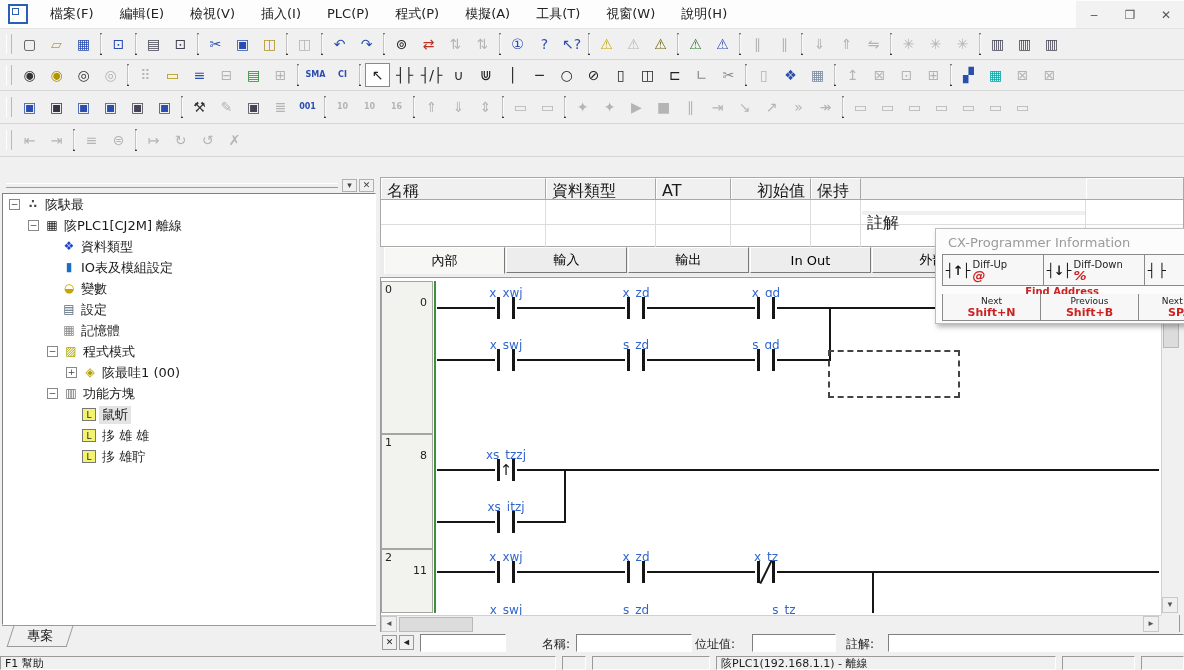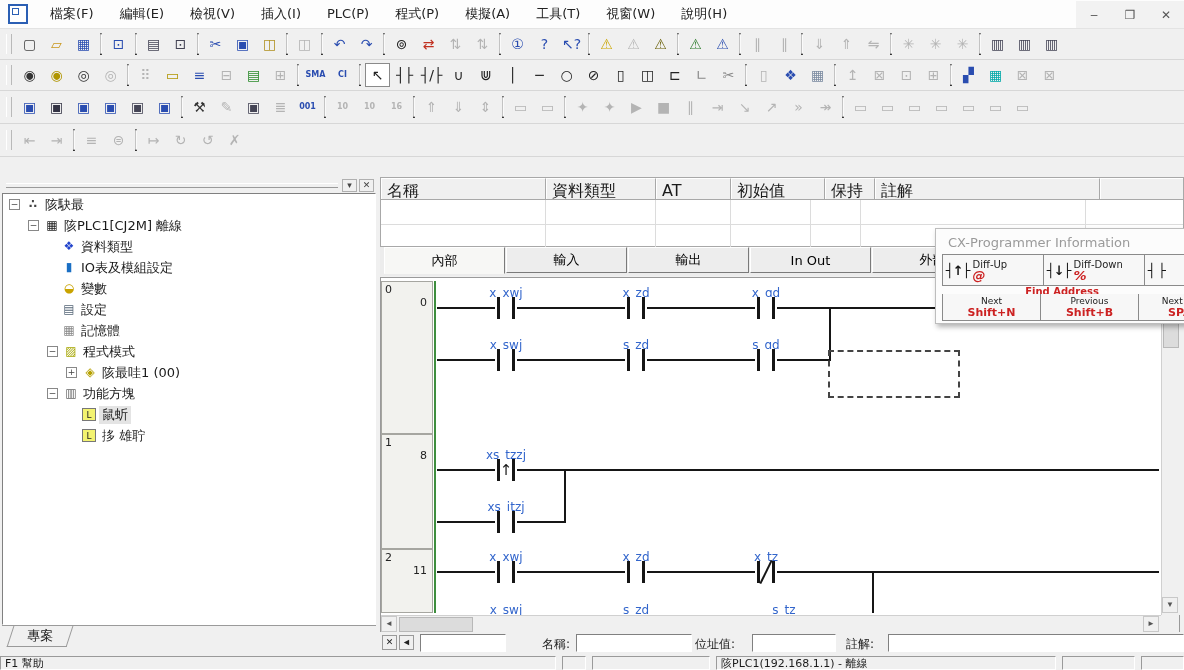--- a/index.html
+++ b/index.html
@@ -51,21 +51,21 @@
   #treetabs{position:absolute;left:2px;top:625px;width:374px;height:24px;background:#f0f0f0;border-top:1px solid #9a9a9a;}
   #projtab{position:absolute;left:8px;top:0px;height:20px;padding:0 16px;background:#f0f0f0;border-left:1px solid #9a9a9a;border-right:1px solid #9a9a9a;border-bottom:1px solid #9a9a9a;transform:skewX(-18deg);}
   #projtab span{display:inline-block;transform:skewX(18deg);font-size:13px;line-height:20px;}
 
   
   #symtable{position:absolute;left:380px;top:177px;width:804px;height:70px;background:#fff;border:1px solid #a8a8a8;box-sizing:border-box;}
   #symhead{display:flex;height:21px;background:#f0f0f0;border-bottom:1px solid #a8a8a8;}
   #symhead [data-repeat]{display:contents;}
   .hcell{box-sizing:border-box;border-right:1px solid #a8a8a8;padding:2px 5px;font-size:16px;background:#f0f0f0;border-top:1px solid #fff;border-left:1px solid #fff;}
   .hcell:nth-child(1){width:165px;} .hcell:nth-child(2){width:110px;} .hcell:nth-child(3){width:75px;}
-  .hcell:nth-child(4){width:94px;} .hcell:nth-child(5){width:50px;} .hcell:nth-child(6){width:225px;} .hcell:nth-child(7){flex:1;border-right:none;}
+  .hcell:nth-child(4){width:80px;text-align:right;} .hcell:nth-child(5){width:50px;} .hcell:nth-child(6){width:225px;margin-top:32px;} .hcell:nth-child(7){flex:1;border-right:none;}
   #symrows [data-repeat]{display:block;}
   .srow{display:flex;height:24px;border-bottom:1px solid #dcdcdc;}
   .scell{box-sizing:border-box;border-right:1px solid #dcdcdc;}
   .scell:nth-child(1){width:165px;} .scell:nth-child(2){width:110px;} .scell:nth-child(3){width:75px;}
   .scell:nth-child(4){width:80px;} .scell:nth-child(5){width:50px;} .scell:nth-child(6){width:225px;} .scell:nth-child(7){flex:1;border-right:none;}
   #symtabs{position:absolute;left:380px;top:247px;width:804px;height:29px;background:#ececec;display:flex;align-items:flex-start;padding-left:4px;box-sizing:border-box;}
   #symtabs [data-repeat]{display:contents;}
   .stab{width:121px;height:26px;background:#ededed;border:1px solid;border-color:#ffffff #7a7a7a #7a7a7a #ffffff;font-size:13px;font-family:inherit;padding:0;margin-right:1px;}
   .stab.active{background:#f7f7f5;height:27px;border-bottom-color:#f7f7f5;}
 
@@ -219,20 +219,25 @@
       <span class="tlabel">功能方塊</span>
     </div>
       <div class="trow sel" style="padding-left: 63px;">
       <span class="tbox"></span>
       <span class="ticon i-fbl"></span>
       <span class="tlabel">鼠蚚</span>
     </div>
       <div class="trow" style="padding-left: 63px;">
       <span class="tbox"></span>
       <span class="ticon i-fbl"></span>
+      <span class="tlabel">拸 雄 雄</span>
+    </div>
+      <div class="trow" style="padding-left: 63px;">
+      <span class="tbox"></span>
+      <span class="ticon i-fbl"></span>
       <span class="tlabel">拸 雄聍</span>
     </div>
     </div>
 </div>
 <div id="treetabs">
   <div id="projtab"><span>專案</span></div>
 </div>
 
 <div id="symtable">
   <div id="symhead">

